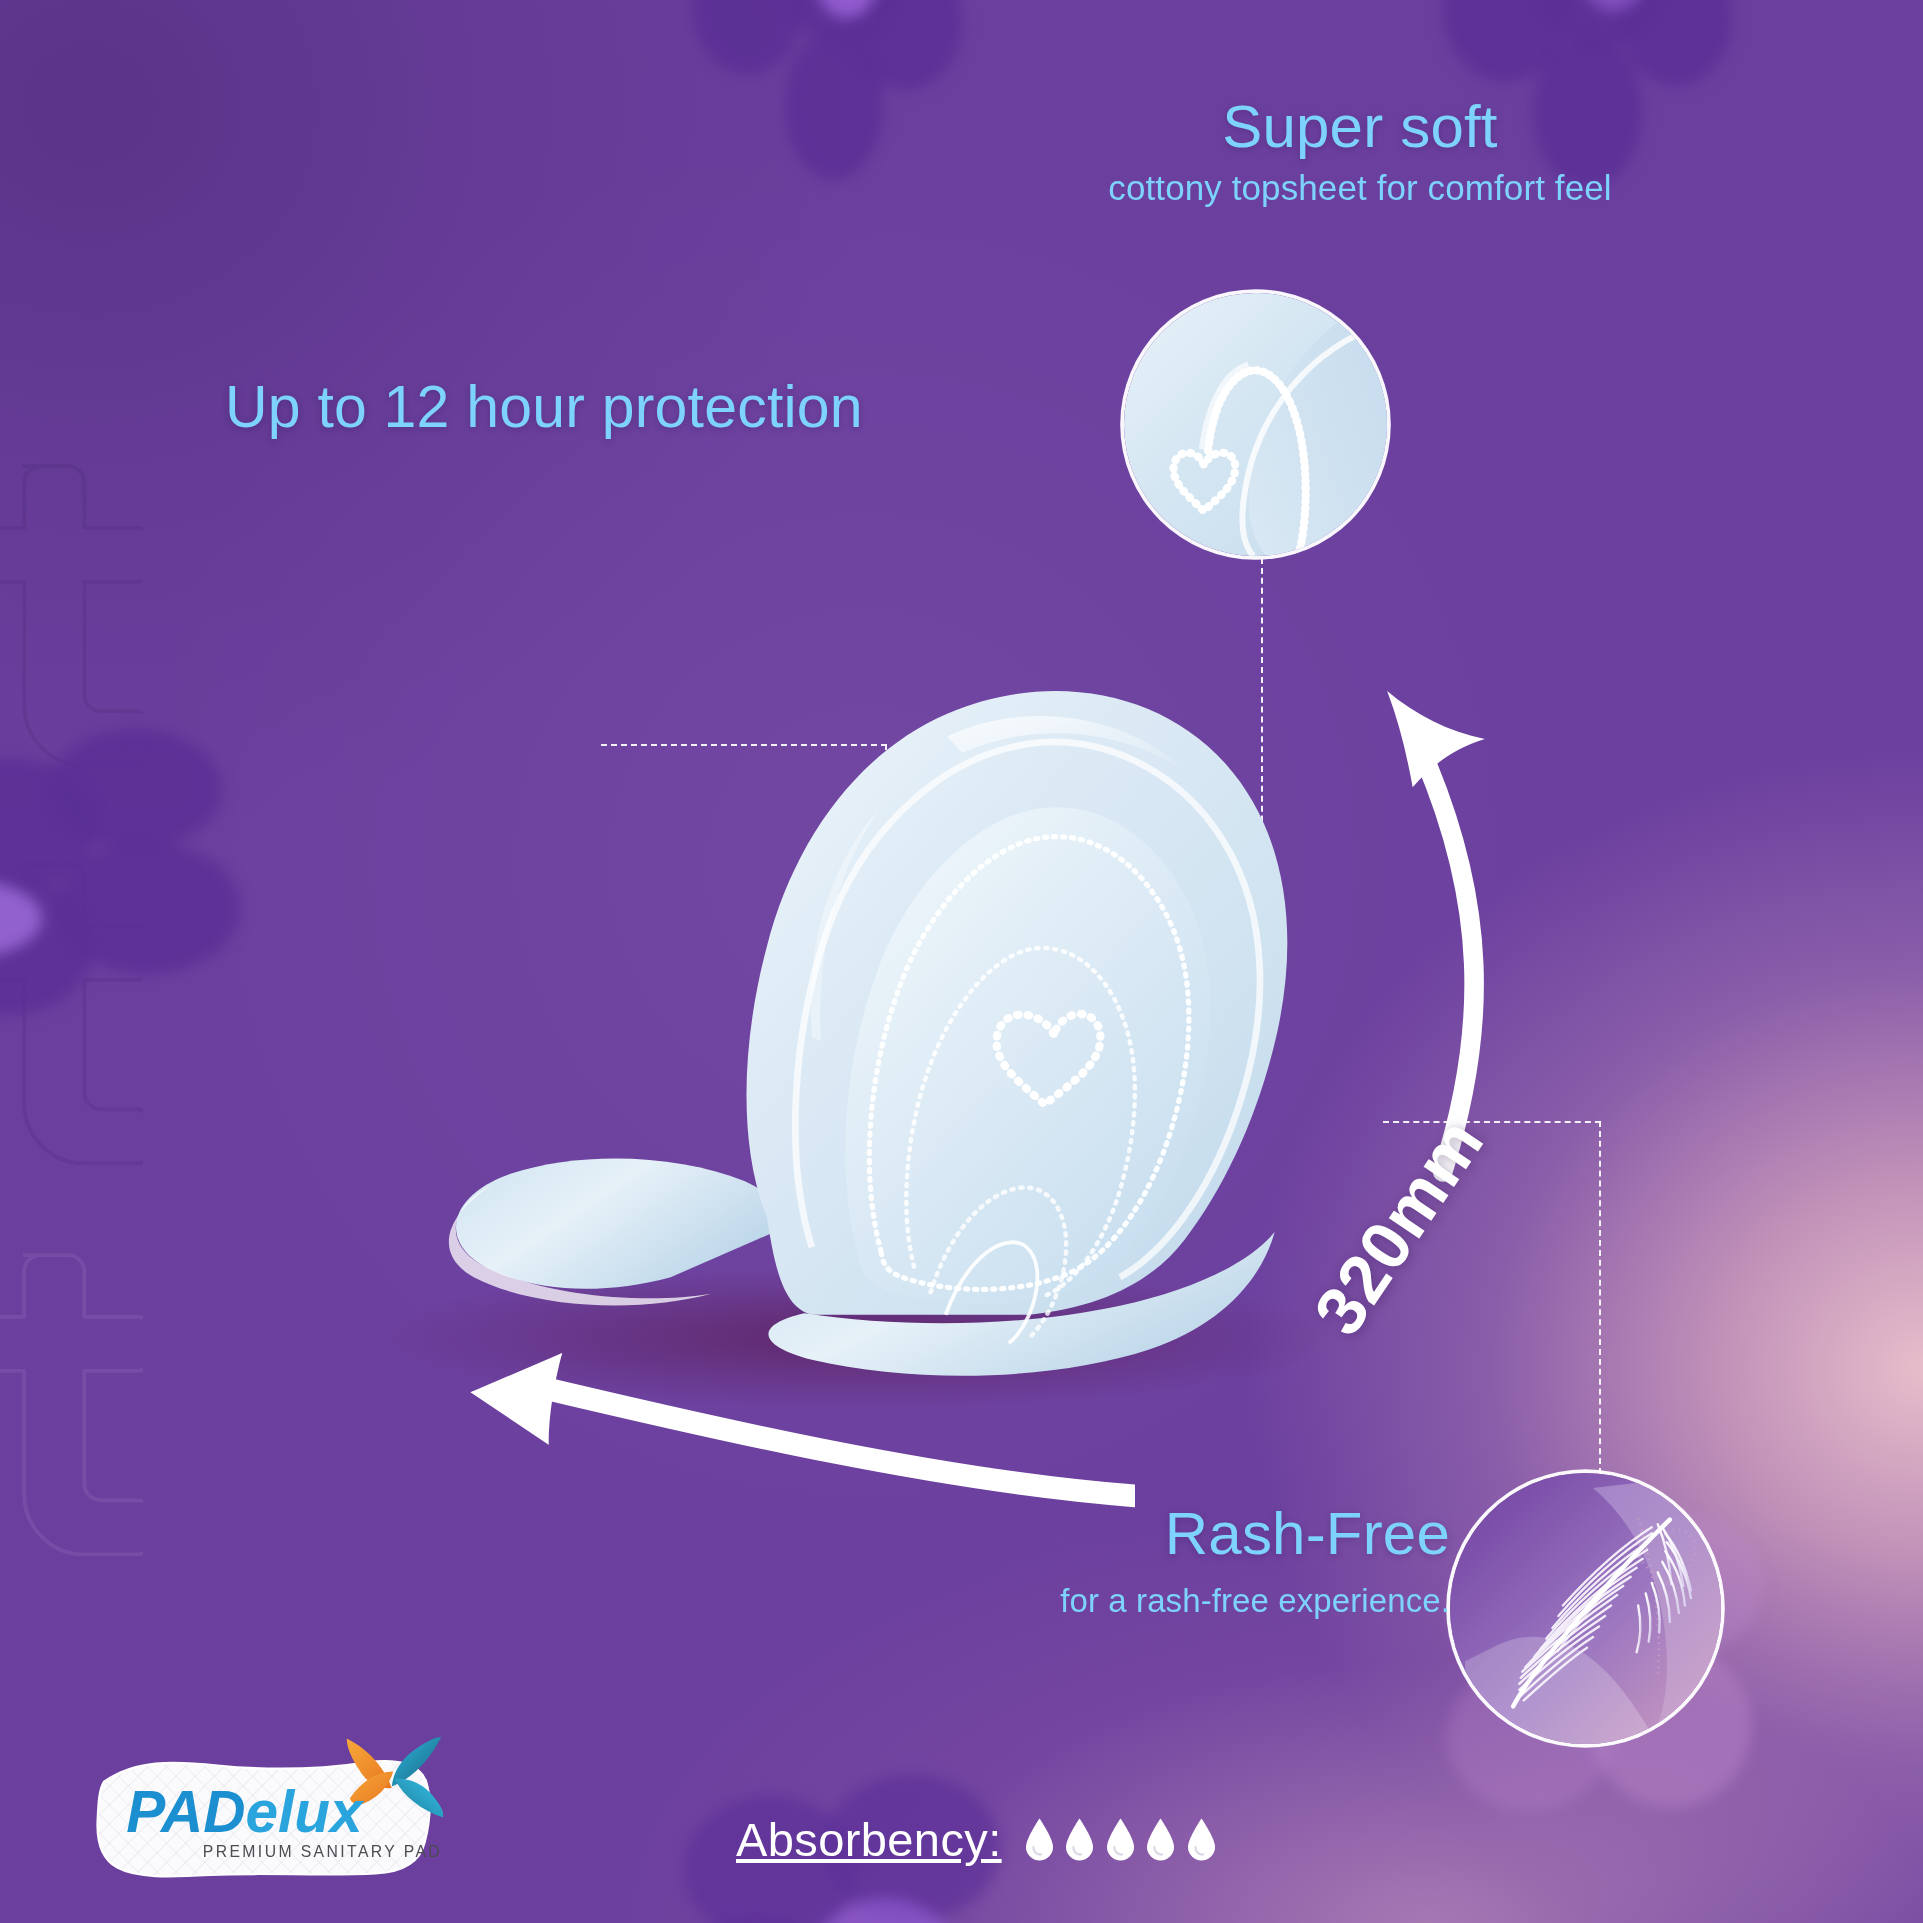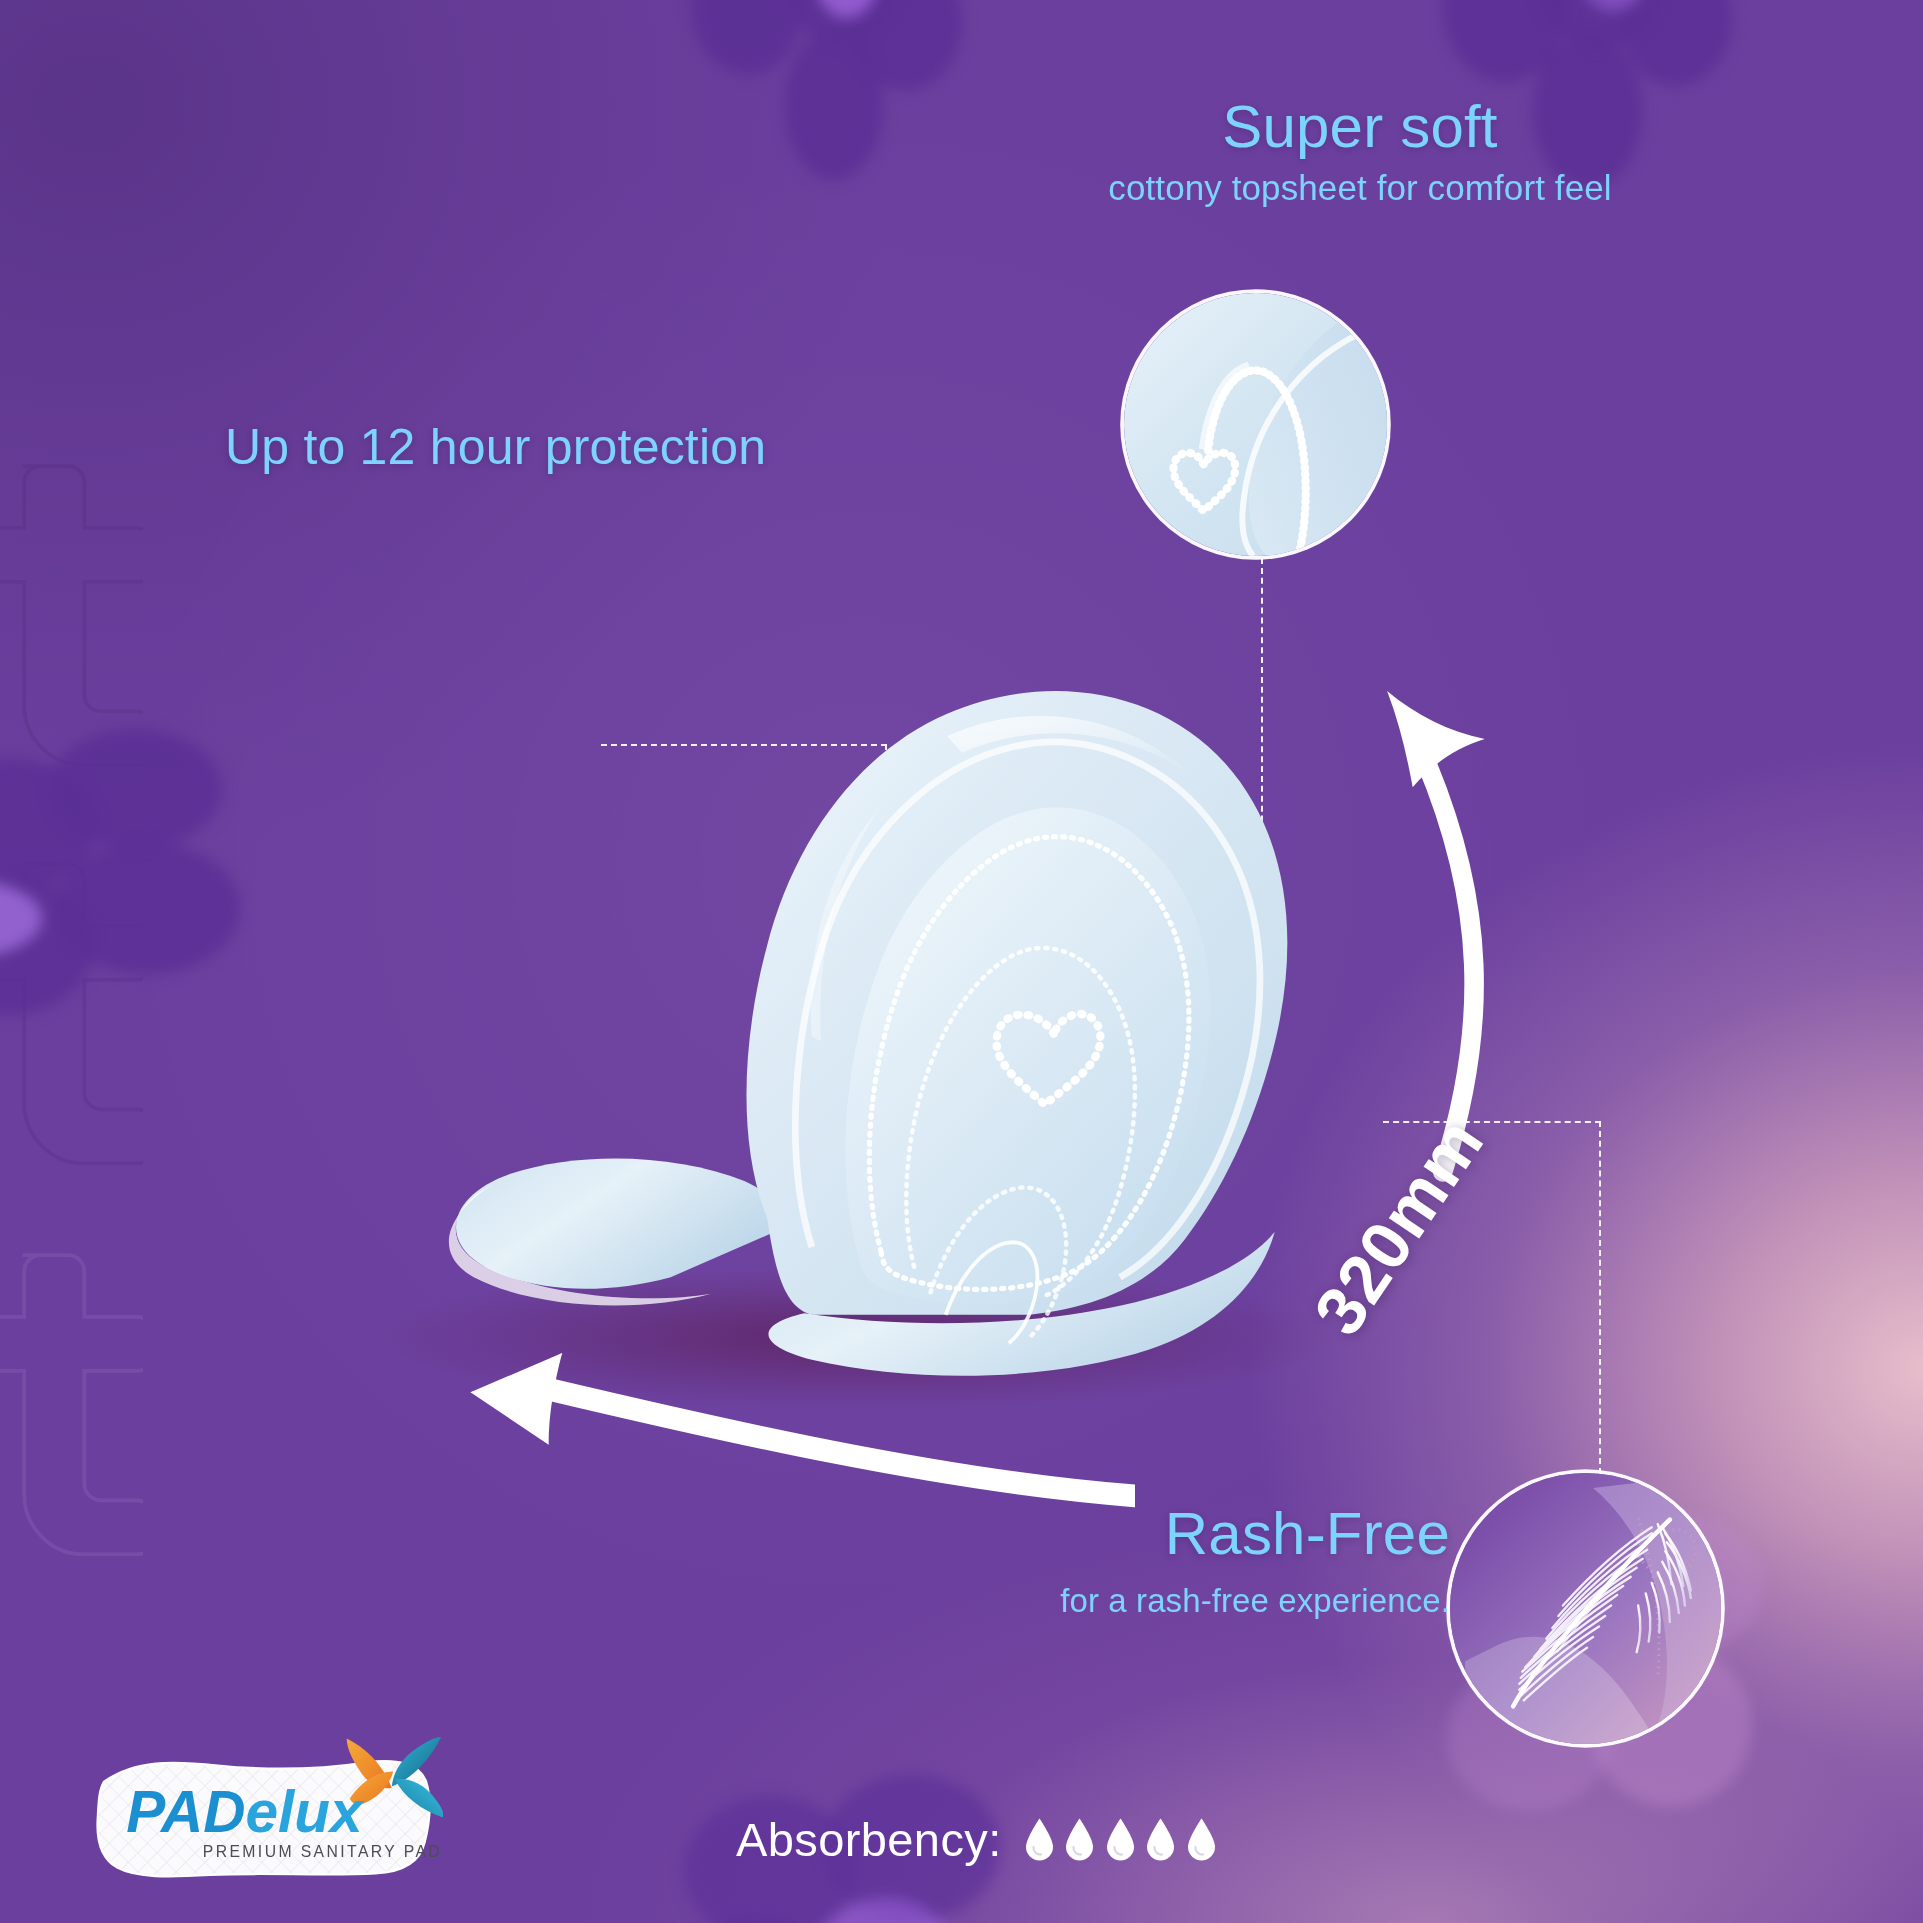--- a/index.html
+++ b/index.html
@@ -48,33 +48,33 @@
     font-weight:300;letter-spacing:0.2px;line-height:1.04;
     text-shadow:0 1.5px 7.5px rgba(40,16,70,.25);
   }
   .sub{font-weight:300;line-height:1.22;letter-spacing:0.1px;}
 
   #supersoft{left:1037px;top:96px;width:646px;text-align:center;}
   #supersoft .hd{font-size:60px;}
   #supersoft .sub{font-size:35px;margin-top:9px;}
 
   #uptoblock{left:225px;top:377px;width:767px;}
-  #uptoblock .hd{font-size:50px;margin-top:44px;}
+  #uptoblock .hd{font-size:59px;}
   #uptoblock .sub{font-size:33px;margin-top:13.5px;max-width:676px;}
 
   #rashfree{left:789px;top:1503px;width:661px;text-align:right;}
   #rashfree .hd{font-size:60px;}
   #rashfree .sub{font-size:33px;margin-top:7.5px;}
 
   
   #absorbency{
     position:absolute;left:736px;top:1798px;height:83px;
     display:flex;align-items:center;gap:13.5px;color:#fff;
   }
-  #absorbency .lbl{font-size:47px;font-weight:300;letter-spacing:0.4px;}
+  #absorbency .lbl{font-size:47px;font-weight:300;letter-spacing:0.4px;text-decoration:underline;}
   .drops{display:flex;align-items:center;gap:7.5px;margin-left:7.5px;}
   .drop{width:33px;height:45px;}
 
   
   #badge24{position:absolute;left:337px;top:577px;width:271px;height:271px;}
 
   
   .inset{
     position:absolute;border-radius:50%;overflow:hidden;
     box-shadow:0 0 0 3.8px rgba(255,255,255,.96);

